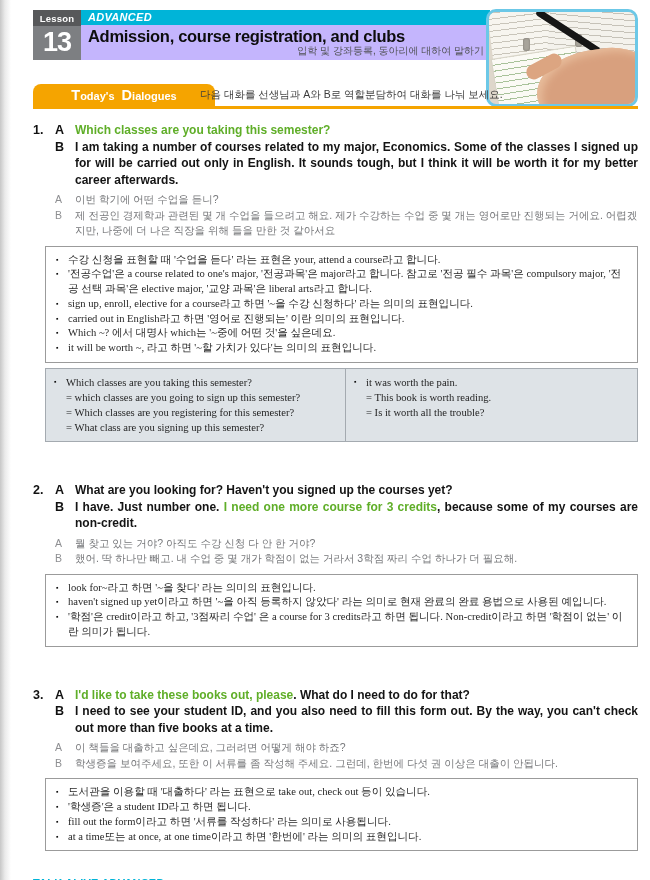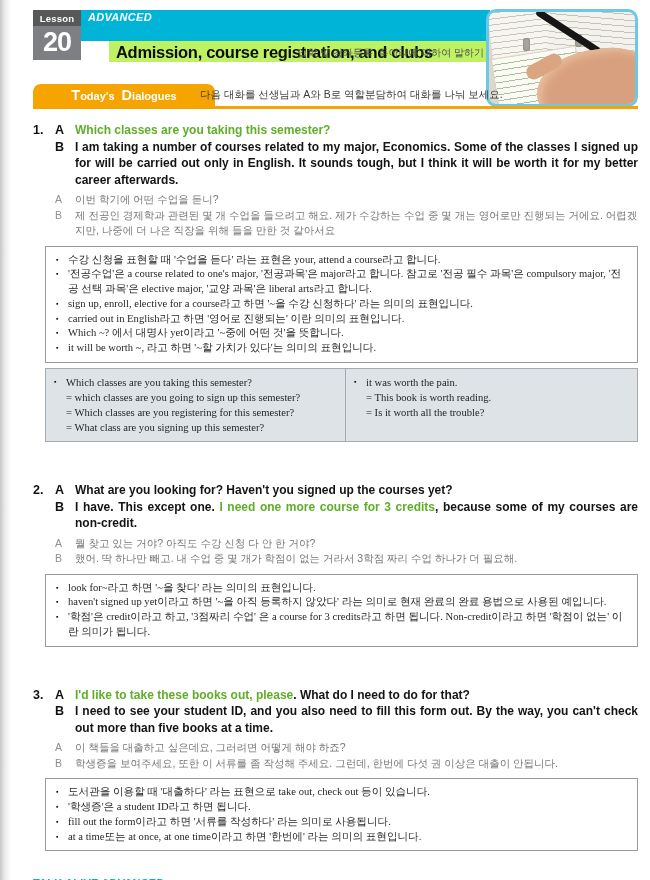--- a/index.html
+++ b/index.html
@@ -21,23 +21,23 @@
     background:var(--darkgray,#57585a); color:#fff; font-weight:bold; font-size:9.5px;
     text-align:center; padding:3px 0 2px; letter-spacing:.2px;
   }
   .lesson-number {
     background:var(--midgray,#7d7f82); color:#fff; font-weight:bold; font-size:27px;
     text-align:center; flex:1; line-height:32px; letter-spacing:-1px;
   }
   .header-bars { flex:1; display:flex; flex-direction:column; }
   .advanced-bar {
     background:var(--cyan,#00b4d8); color:#fff; font-weight:bold; font-size:11px;
-    height:31px; line-height:15px; padding-left:7px; letter-spacing:.3px; font-style:italic;
-  }
-  .title-bar { background:#bef264; flex:1; position:relative;margin-left:28px; }
+    height:15px; line-height:15px; padding-left:7px; letter-spacing:.3px; font-style:italic;
+  }
+  .title-bar { background:#c4b5fd; flex:1; position:relative; }
   .page-title {
     font-size:16.5px; font-weight:bold; color:#0d0d0d; letter-spacing:-.3px;
     padding:2px 0 0 7px; white-space:nowrap;
   }
   .page-subtitle {
     position:absolute; right:6px; bottom:2px; font-size:10px; color:#4f5052;
   }
 
   
   .photo {
@@ -129,21 +129,21 @@
 </head>
 <body>
 
 <div class="page">
   <div class="scan-edge"></div>
 
   <div class="header">
     <div class="header-left">
       <div class="lesson-box">
         <div class="lesson-label">Lesson</div>
-        <div class="lesson-number">20</div>
+        <div class="lesson-number">13</div>
       </div>
       <div class="header-bars">
         <div class="advanced-bar">ADVANCED</div>
         <div class="title-bar">
           <div class="page-title">Admission, course registration, and clubs</div>
           <div class="page-subtitle">입학 및 강좌등록, 동아리에 대하여 말하기</div>
         </div>
       </div>
     </div>
     <div class="photo">
@@ -200,21 +200,21 @@
           <div class="note-item">
             <span class="bullet">▪</span>
             <span>sign up, enroll, elective for a course라고 하면 '~을 수강 신청하다' 라는 의미의 표현입니다.</span>
           </div>
           <div class="note-item">
             <span class="bullet">▪</span>
             <span>carried out in English라고 하면 '영어로 진행되는' 이란 의미의 표현입니다.</span>
           </div>
           <div class="note-item">
             <span class="bullet">▪</span>
-            <span>Which ~? 에서 대명사 yet이라고 '~중에 어떤 것'을 뜻합니다.</span>
+            <span>Which ~? 에서 대명사 which는 '~중에 어떤 것'을 싶은데요.</span>
           </div>
           <div class="note-item">
             <span class="bullet">▪</span>
             <span>it will be worth ~, 라고 하면 '~할 가치가 있다'는 의미의 표현입니다.</span>
           </div>
         </div>
         <div class="ex-table">
           <div class="ex-cell left">
             <div class="ex-line">
               <span class="bullet">▪</span>
@@ -251,21 +251,21 @@
       </section>
       <section class="dialogue">
         <div class="line en">
           <span class="num">2.</span>
           <span class="spk">A</span>
           <span class="txt"><span class="seg-bold">What are you looking for? Haven't you signed up the courses yet?</span></span>
         </div>
         <div class="line en">
           <span class="num"></span>
           <span class="spk">B</span>
-          <span class="txt"><span class="seg-bold">I have. This except one. </span><span class="seg-green">I need one more course for 3 credits</span><span class="seg-bold">, because some of my courses are non-credit.</span></span>
+          <span class="txt"><span class="seg-bold">I have. Just number one. </span><span class="seg-green">I need one more course for 3 credits</span><span class="seg-bold">, because some of my courses are non-credit.</span></span>
         </div>
         <div class="line ko ko-first">
           <span class="num"></span>
           <span class="spk">A</span>
           <span class="txt"><span class="seg-ko">뭘 찾고 있는 거야? 아직도 수강 신청 다 안 한 거야?</span></span>
         </div>
         <div class="line ko">
           <span class="num"></span>
           <span class="spk">B</span>
           <span class="txt"><span class="seg-ko">했어. 딱 하나만 빼고. 내 수업 중 몇 개가 학점이 없는 거라서 3학점 짜리 수업 하나가 더 필요해.</span></span>

